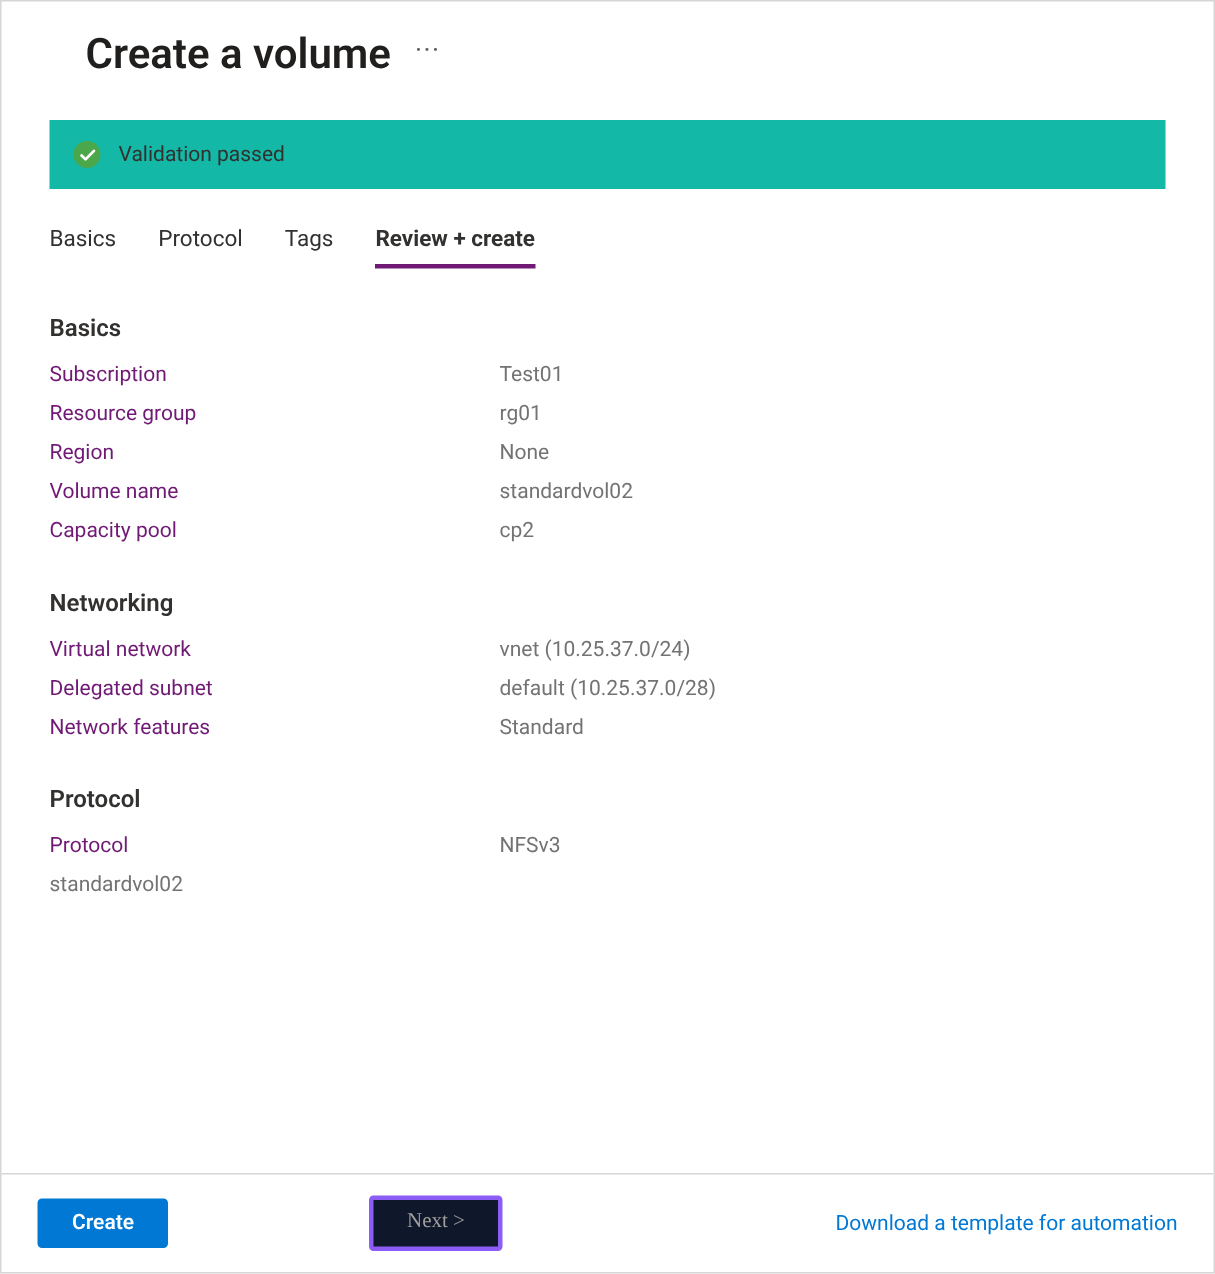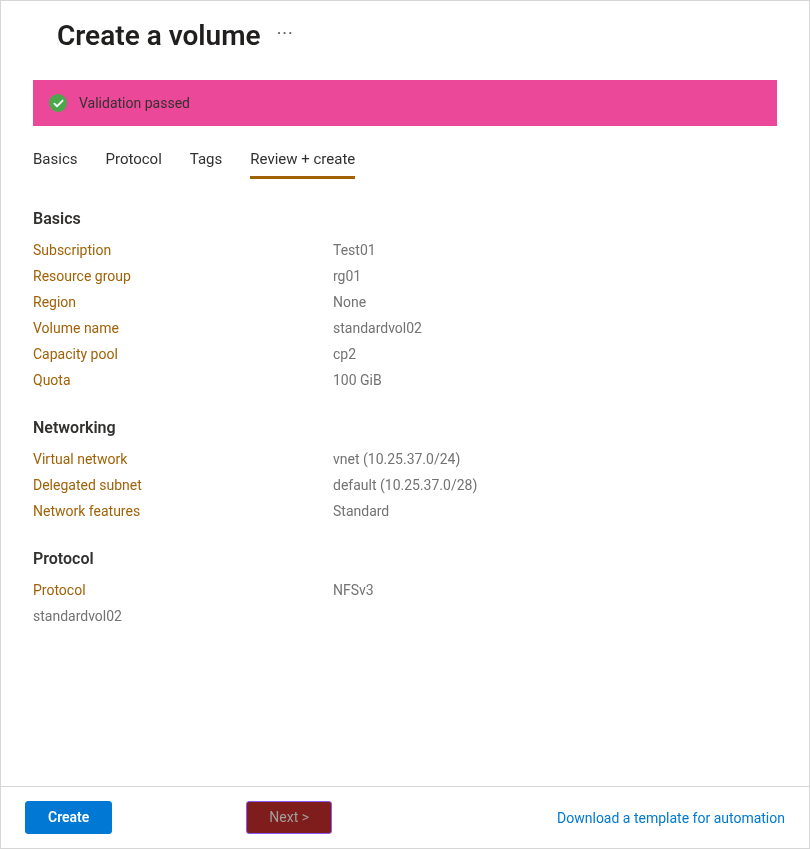--- a/index.html
+++ b/index.html
@@ -32,21 +32,21 @@
     font-weight: 600;
     color: #201f1e;
   }
   .more-icon {
     color: #605e5c;
     font-size: 18px;
     letter-spacing: 1px;
     padding-bottom: 4px;
   }
   .validation-banner {
-    background: #ec4899;
+    background: #14b8a6;
     border-left: 0;
     padding: 14px 16px;
     display: flex;
     align-items: center;
     gap: 12px;
     margin-bottom: 24px;
   }
   .check-circle {
     width: 18px;
     height: 18px;
@@ -66,40 +66,40 @@
     margin-bottom: 30px;
   }
   .tab {
     font-size: 15px;
     color: #323130;
     padding-bottom: 8px;
     cursor: pointer;
     border-bottom: 3px solid transparent;
   }
   .tab.active {
-    font-weight: 400;
-    border-bottom: 3px solid #a16207;
+    font-weight: 700;
+    border-bottom: 3px solid #701a75;
   }
   .section {
     margin-bottom: 30px;
   }
   .section-heading {
     font-size: 16px;
     font-weight: 600;
     color: #323130;
     margin-bottom: 14px;
   }
   .kv-row {
     display: flex;
     margin-bottom: 10px;
     font-size: 14px;
   }
   .kv-label {
     width: 300px;
-    color: #a16207;
+    color: #701a75;
     flex-shrink: 0;
   }
   .kv-value {
     color: #737373;
   }
   .footer {
     flex: 0 0 auto;
     border-top: 1px solid #d6d6d6;
     padding: 14px 24px;
     display: flex;
@@ -120,24 +120,25 @@
     color: #ffffff;
     border-color: #0078d4;
     font-weight: 600;
   }
   .btn-secondary {
     background: #ffffff;
     color: #323130;
     border: 1px solid #8a8886;
   }
   .btn-disabled {
-    background: #7f1d1d;
+    background: #0f172a;
     color: #a19f9d;
-    border: 1px solid #8b5cf6;
+    border: 3px solid #8b5cf6;
     cursor: default;
+    font-family: Liberation Serif, serif;
   }
   .footer-spacer { flex: 0 0 130px; }
   .link {
     color: #0078d4;
     cursor: pointer;
     font-size: 14px;
     margin-left: auto;
   }
 </style>
 </head>
@@ -180,24 +181,20 @@
       <div class="kv-value">None</div>
     </div>
     <div class="kv-row">
       <div class="kv-label">Volume name</div>
       <div class="kv-value">standardvol02</div>
     </div>
     <div class="kv-row">
       <div class="kv-label">Capacity pool</div>
       <div class="kv-value">cp2</div>
     </div>
-    <div class="kv-row">
-      <div class="kv-label">Quota</div>
-      <div class="kv-value">100 GiB</div>
-    </div>
   </div>
 
   <div class="section">
     <div class="section-heading">Networking</div>
     <div class="kv-row">
       <div class="kv-label">Virtual network</div>
       <div class="kv-value">vnet (10.25.37.0/24)</div>
     </div>
     <div class="kv-row">
       <div class="kv-label">Delegated subnet</div>

